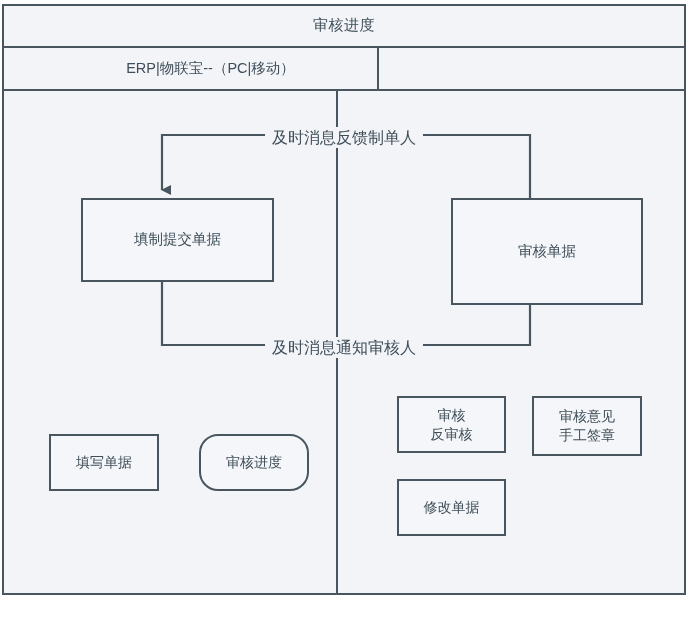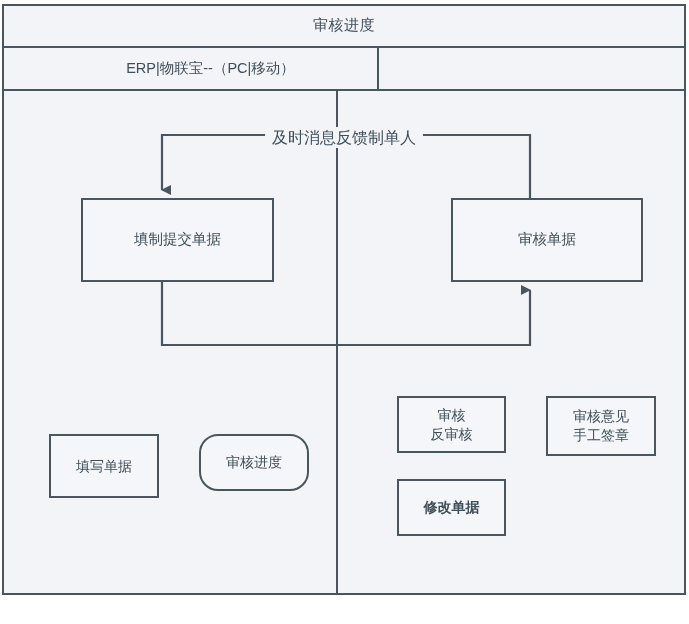--- a/index.html
+++ b/index.html
@@ -90,28 +90,28 @@
     justify-content: center;
     text-align: center;
     line-height: 1.35;
     z-index: 3;
     margin-left: 16px;
   }
   .node.big   { font-size: 14.5px; }
   .node.small { font-size: 14px; }
 
   #node-fill-submit { left: 65px;  top: 198px; width: 193px; height: 84px; }
-  #node-review-doc  { left: 435px; top: 198px; width: 192px; height: 84px; }
-
-  #node-write-doc      { left: 33px;  top: 434px; width: 110px; height: 64px; }
+  #node-review-doc  { left: 435px; top: 198px; width: 192px; height: 107px; }
+
+  #node-write-doc      { left: 33px;  top: 434px; width: 110px; height: 57px; }
   #node-review-progress{ left: 183px; top: 434px; width: 110px; height: 57px; border-radius: 19px; }
 
   #node-review-unreview { left: 381px; top: 396px; width: 109px; height: 57px; }
-  #node-opinion-sign    { left: 530px; top: 396px; width: 110px; height: 60px; }
-  #node-modify-doc      { left: 381px; top: 479px; width: 109px; height: 57px; font-weight: bold; }
+  #node-opinion-sign    { left: 516px; top: 396px; width: 110px; height: 60px; }
+  #node-modify-doc      { left: 381px; top: 479px; width: 109px; height: 57px; }
   #node-credit-amount   { left: 530px; top: 479px; width: 110px; height: 60px; }
 
   
   #wires {
     position: absolute;
     left: 0; top: 0;
     width: 689px;
     height: 624px;
     z-index: 2;
     pointer-events: none;
@@ -158,20 +158,21 @@
         <path d="M0,0 L10,0 L5,10 z" fill="#49565f"></path>
       </marker>
     </defs>
 
     <path d="M530,198 L530,135 L162,135 L162,190" fill="none" stroke="#49565f" stroke-width="2.2" marker-end="url(#arrow-down)"></path>
 
     <path d="M162,282 L162,345 L530,345 L530,290" fill="none" stroke="#49565f" stroke-width="2.2" marker-end="url(#arrow-up)"></path>
   </svg>
 
   <div class="edge-label" id="label-feedback">及时消息反馈制单人</div>
+  <div class="edge-label" id="label-notify">及时消息通知审核人</div>
 
   <div class="node big" id="node-fill-submit">
     <span>填制提交单据</span>
   </div>
 
   <div class="node big" id="node-review-doc">
     <span>审核单据</span>
   </div>
 
   <div class="node small" id="node-write-doc">

